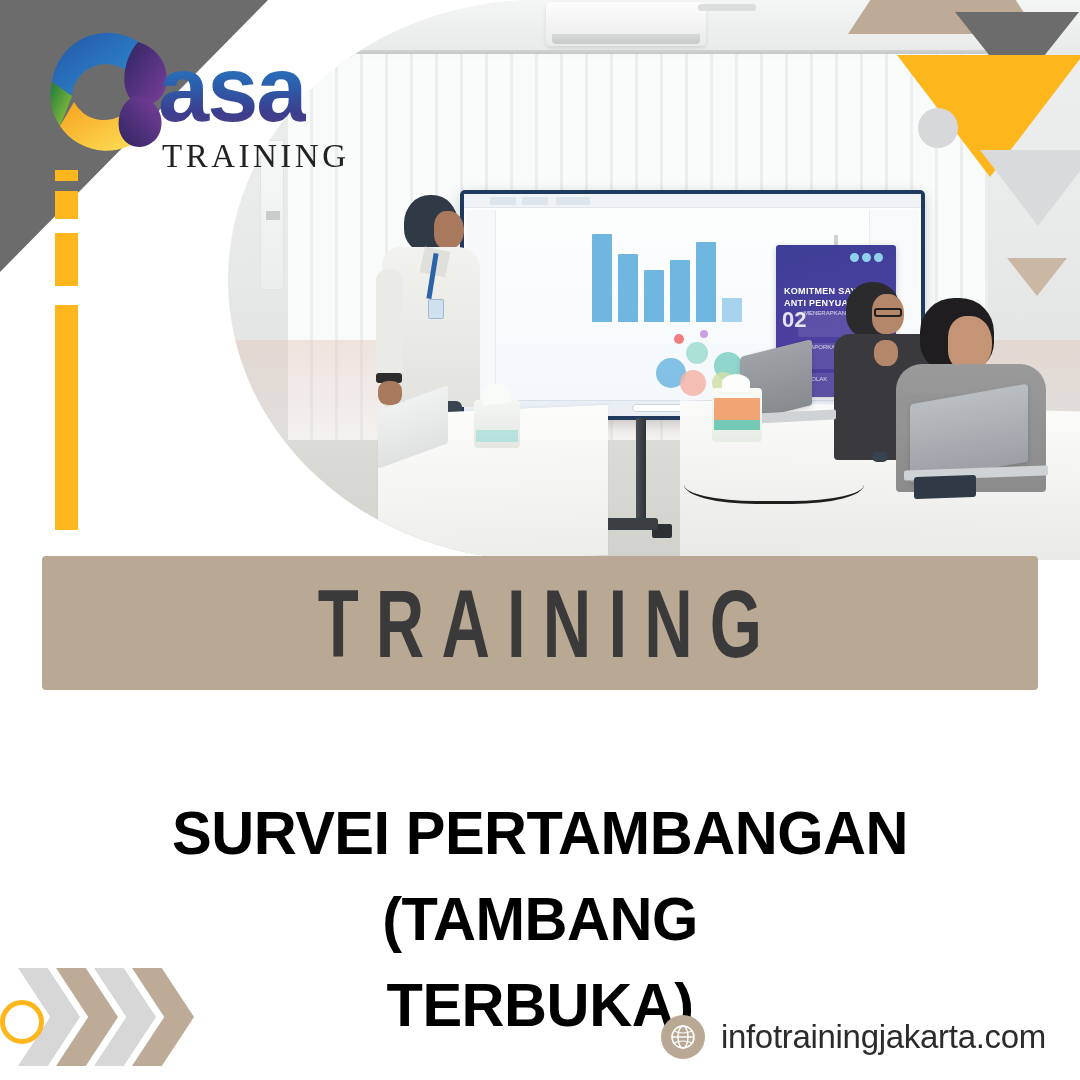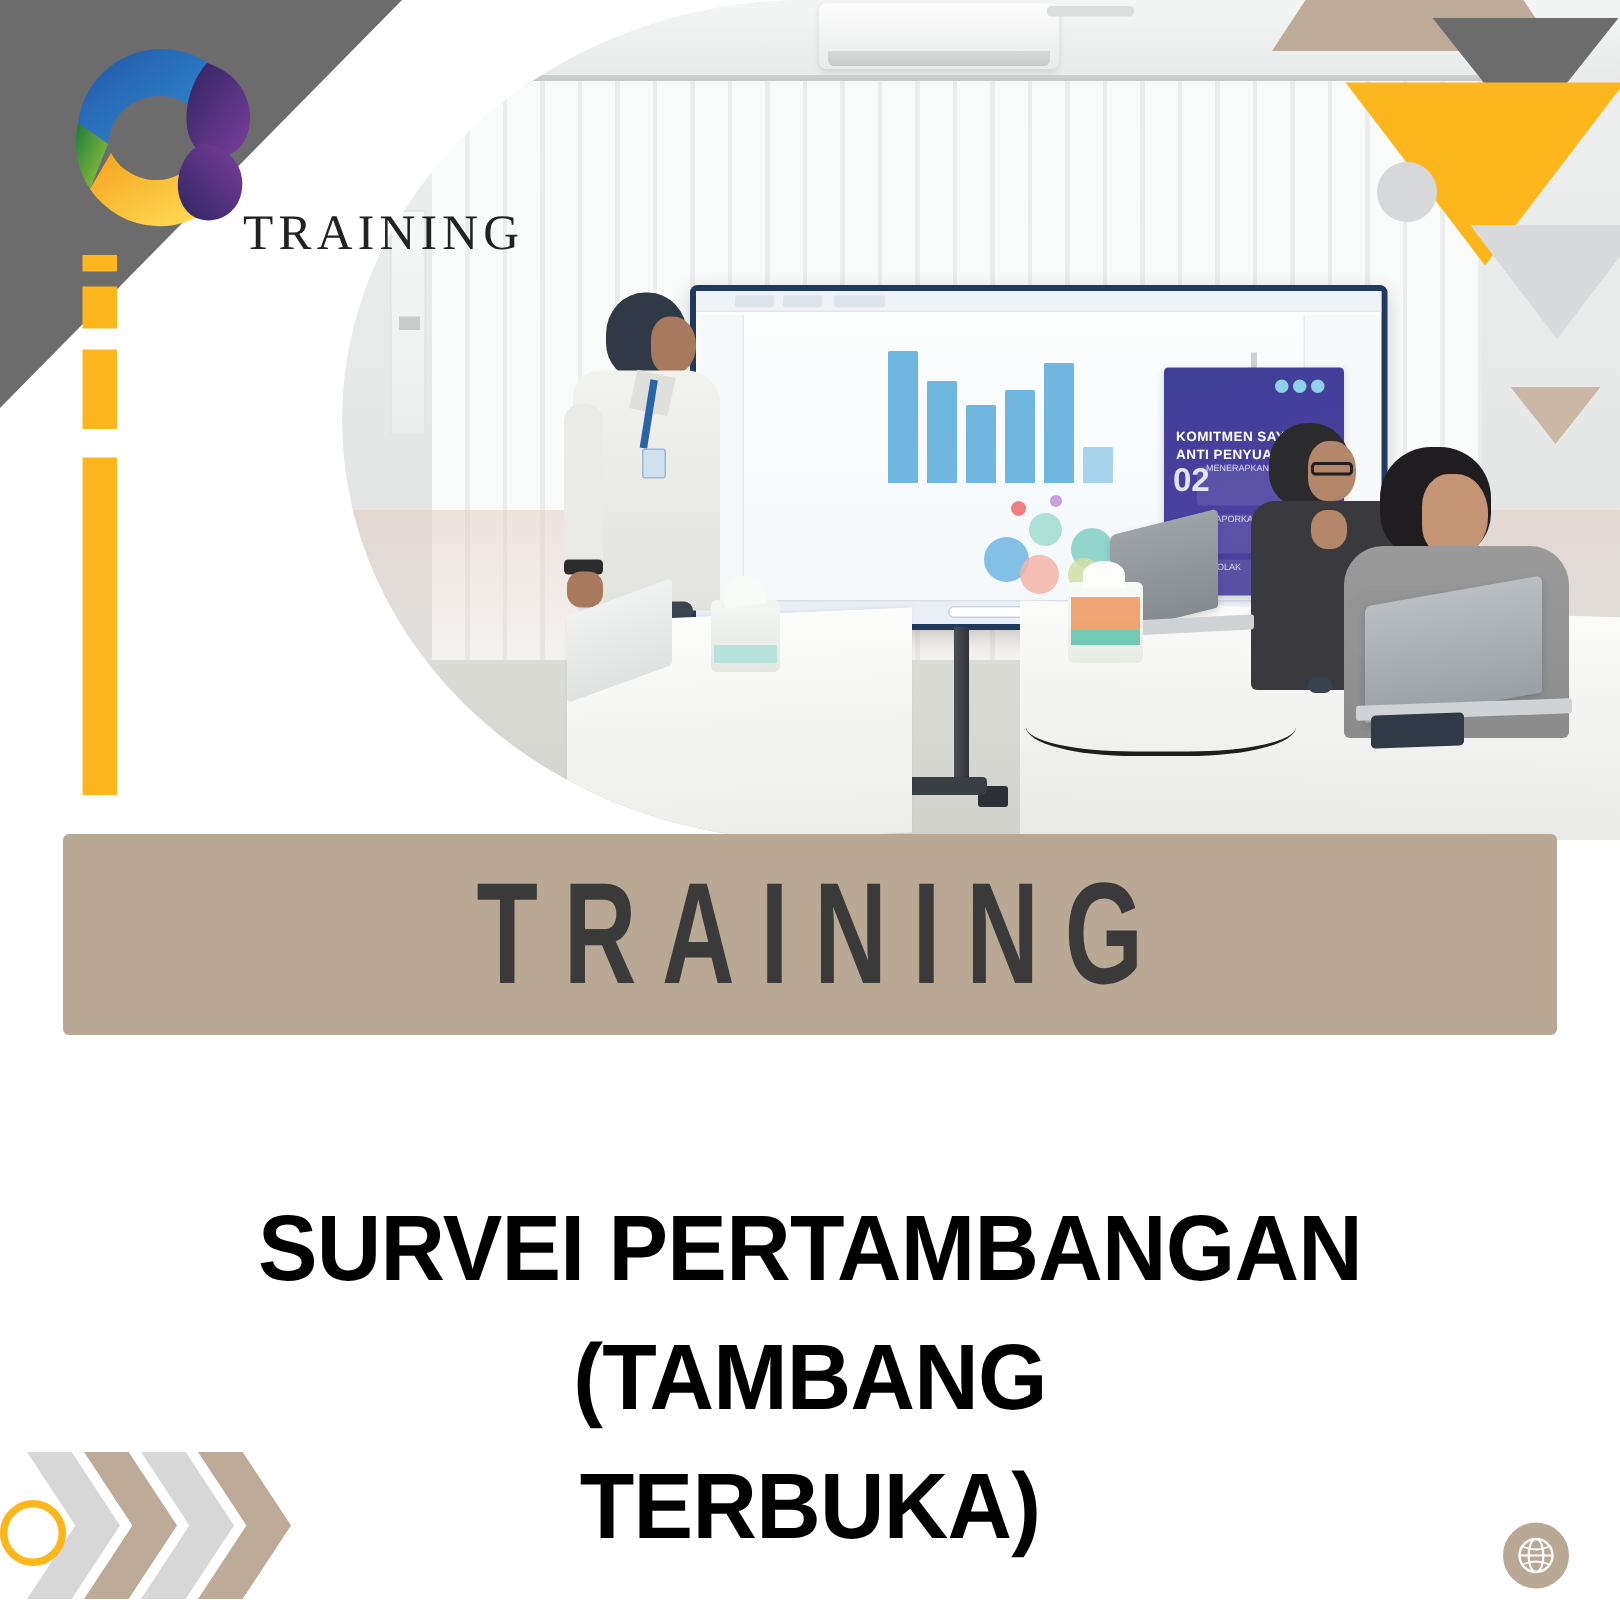--- a/index.html
+++ b/index.html
@@ -549,20 +549,21 @@
               <stop offset="100%" stop-color="#7b3f9d"></stop>
           </linearGradient>
         </defs>
         <path d="M22 62 A56 56 0 0 1 110 23 L99 53 A34 34 0 0 0 42 76 Z" fill="url(#gBlue)"></path>
         <path d="M22 62 L42 76 L30 106 A56 56 0 0 1 22 62 Z" fill="url(#gGreen)"></path>
         <path d="M30 106 A56 56 0 0 0 120 110 L96 92 A34 34 0 0 1 44 82 Z" fill="url(#gYellow)"></path>
         <path d="M108 22 C128 28 140 46 136 66 C132 84 114 90 102 80 C90 70 92 40 108 22 Z" fill="url(#gPurpleA)"></path>
         <path d="M104 76 C124 76 136 94 130 112 C124 128 104 132 94 120 C84 108 88 84 104 76 Z" fill="url(#gPurpleB)"></path>
       </svg>
     </div>
+    <div class="logo-text">asa</div>
     <div class="logo-sub">TRAINING</div>
   </div>
 
   <div class="dash" style="left:55px;top:170px;width:23px;height:11px;"></div>
   <div class="dash" style="left:55px;top:191px;width:23px;height:28px;"></div>
   <div class="dash" style="left:55px;top:233px;width:23px;height:53px;"></div>
   <div class="dash" style="left:55px;top:305px;width:23px;height:225px;"></div>
 
   <div class="training-banner">
     <span>TRAINING</span>
@@ -584,15 +585,16 @@
   <div class="site">
     <span class="globe">
       <svg width="28" height="28" viewBox="0 0 28 28" aria-hidden="true">
         <circle cx="14" cy="14" r="11" fill="none" stroke="#ffffff" stroke-width="1.6"></circle>
         <ellipse cx="14" cy="14" rx="5" ry="11" fill="none" stroke="#ffffff" stroke-width="1.4"></ellipse>
         <line x1="3" y1="14" x2="25" y2="14" stroke="#ffffff" stroke-width="1.4"></line>
         <path d="M5 8 Q14 12 23 8" fill="none" stroke="#ffffff" stroke-width="1.2"></path>
         <path d="M5 20 Q14 16 23 20" fill="none" stroke="#ffffff" stroke-width="1.2"></path>
       </svg>
     </span>
+    <span class="site-url">infotrainingjakarta.com</span>
   </div>
 
 </div>
 
 </body></html>

